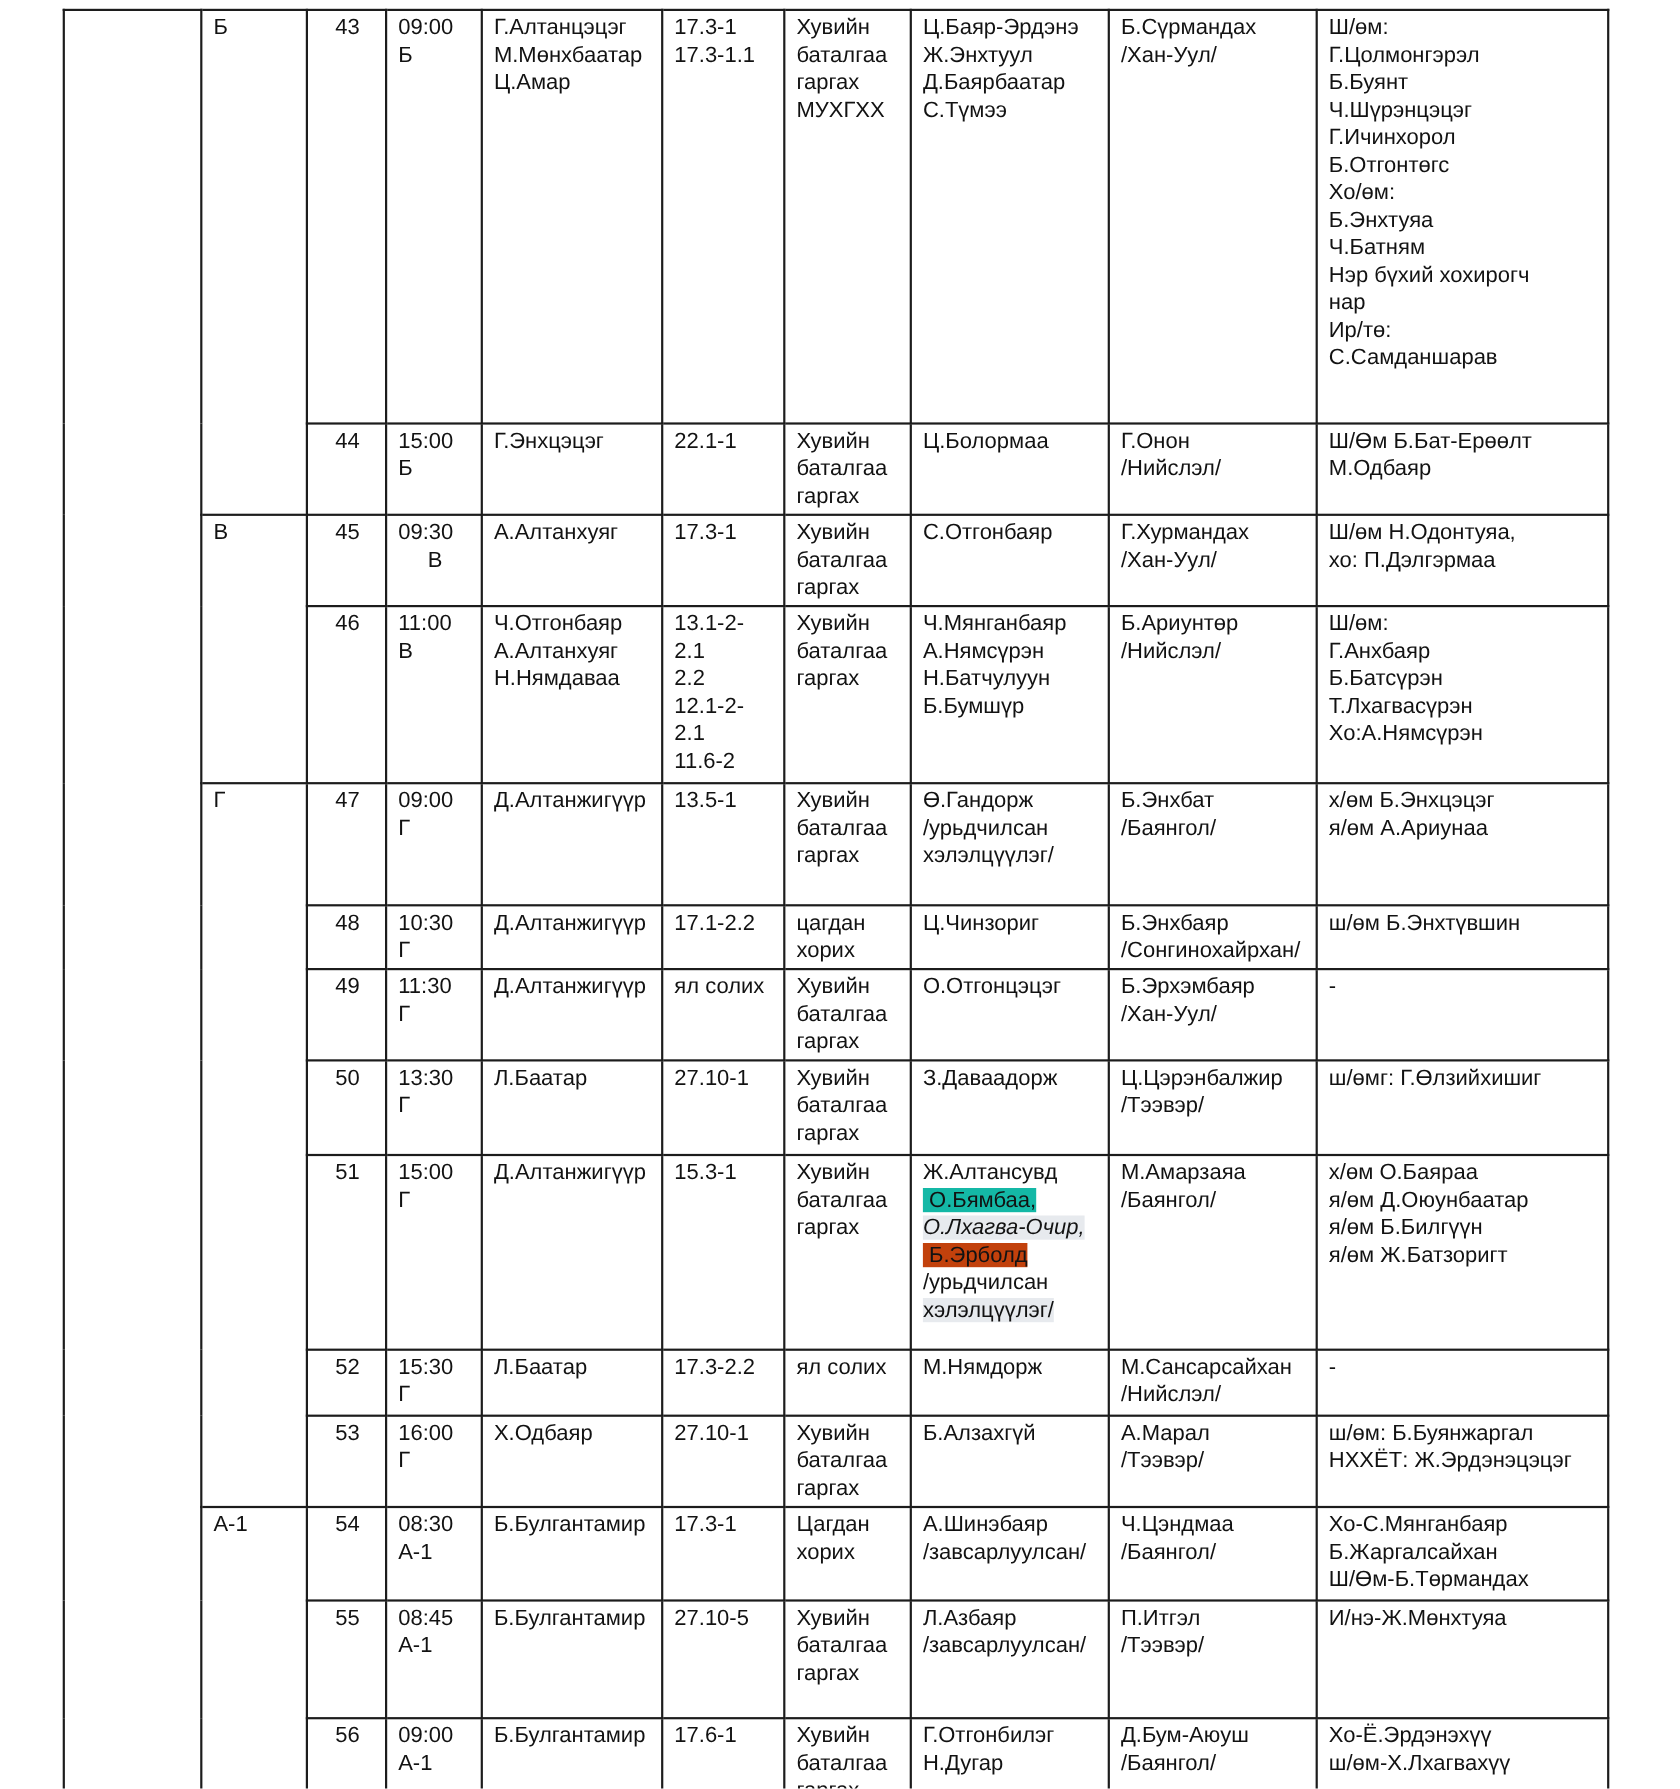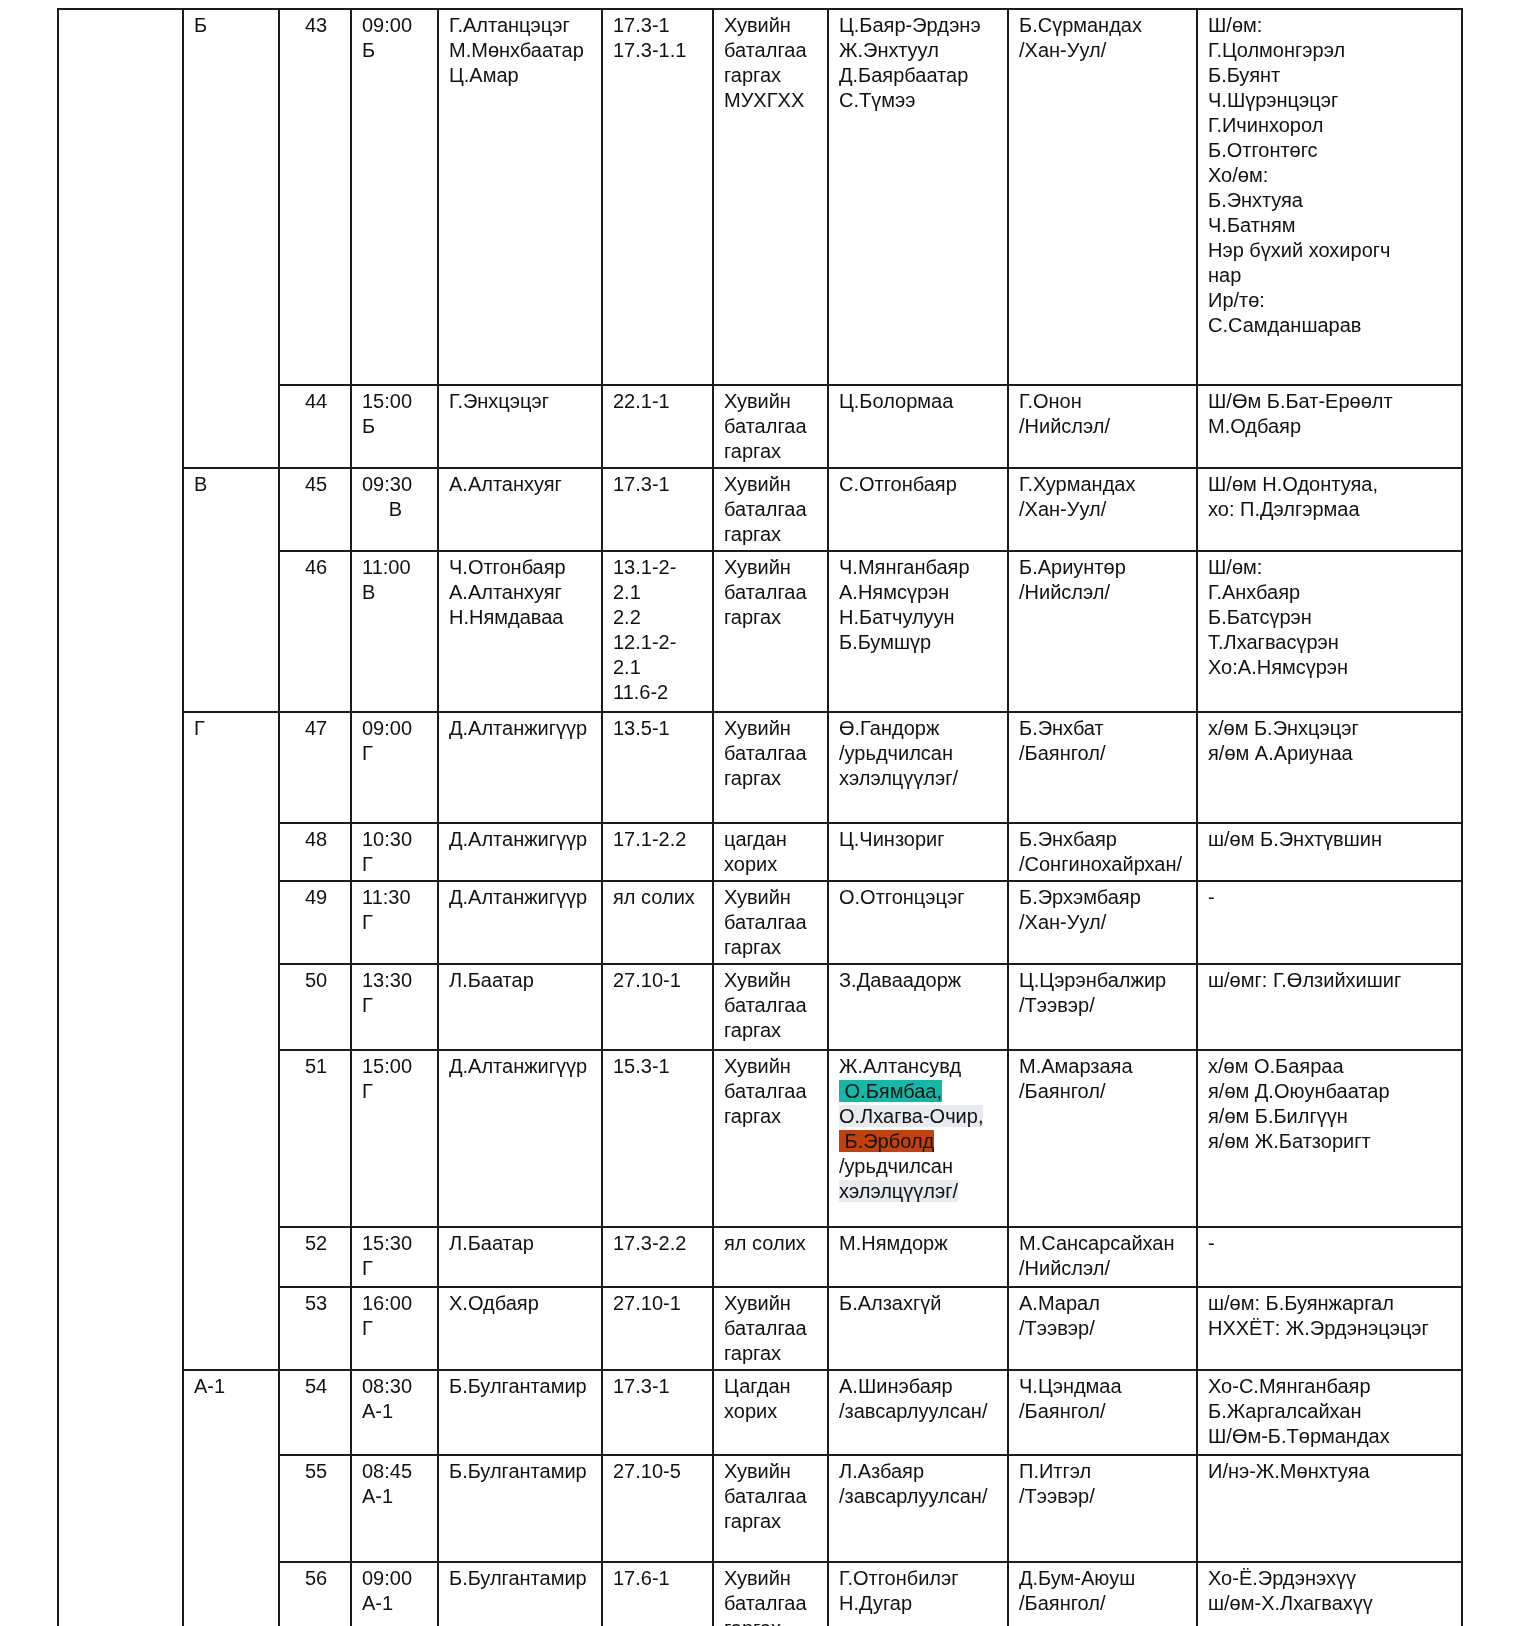--- a/index.html
+++ b/index.html
@@ -321,21 +321,21 @@
             <div class="ln">15.3-1</div>
           </td>
           <td>
             <div class="ln">Хувийн</div>
             <div class="ln">баталгаа</div>
             <div class="ln">гаргах</div>
           </td>
           <td>
             <div class="ln">Ж.Алтансувд</div>
             <div class="ln"><span class="hl" style="background: #14b8a6;"> О.Бямбаа,</span></div>
-            <div class="ln"><span class="hl" style="background: rgb(231, 234, 238);">О.Лхагва-Очир,</span></div>
+            <div class="ln"><span class="hl" style="background: rgb(231, 234, 238); font-style: italic;">О.Лхагва-Очир,</span></div>
             <div class="ln"><span class="hl" style="background: #c2410c;"> Б.Эрболд</span></div>
             <div class="ln">/урьдчилсан</div>
             <div class="ln"><span class="hl" style="background: rgb(231, 234, 238);">хэлэлцүүлэг/</span></div>
           </td>
           <td class="vm">
             <div class="ln">М.Амарзаяа</div>
             <div class="ln">/Баянгол/</div>
           </td>
           <td>
             <div class="ln">х/өм О.Баяраа</div>

